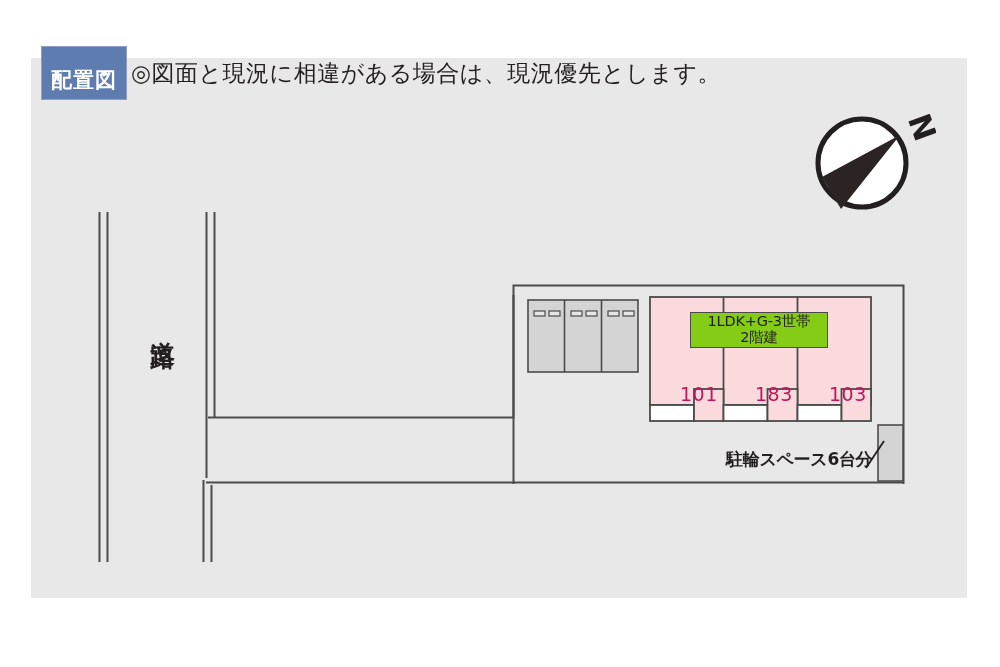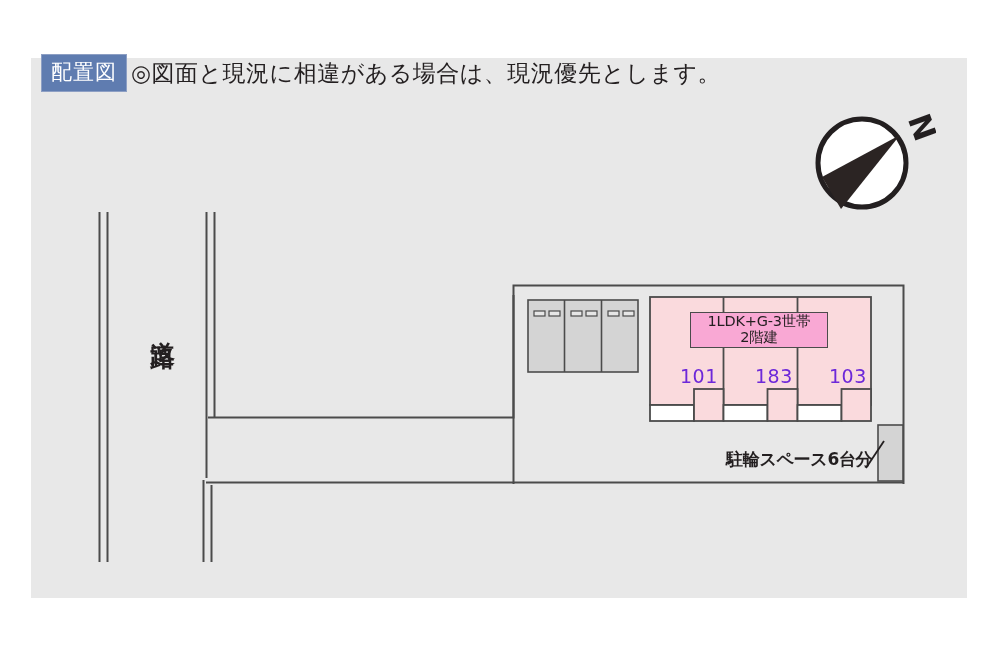--- a/index.html
+++ b/index.html
@@ -39,24 +39,24 @@
     height: 42px;
     display: flex;
     align-items: center;
   }
   #title-badge {
     display: inline-block;
     background: #5f7cb0;
     border: 1px solid #8d9fc4;
     color: #ffffff;
     font-size: 21px;
-    font-weight: normal;
+    font-weight: bold;
     letter-spacing: 1px;
     line-height: 1;
-    padding: 7px 9px 8px 9px;
+    padding: 23px 9px 8px 9px;
     white-space: nowrap;
   }
   #header-note {
     margin-left: 4px;
     font-size: 23px;
     color: #231f20;
     white-space: nowrap;
     letter-spacing: 0.5px;
     font-weight: 500;
   }
@@ -85,32 +85,33 @@
     color: #231f20;
     font-weight: 600;
     line-height: 1.18;
     text-align: center;
     writing-mode: vertical-rl;
     letter-spacing: 3px;
   }
   .unit-num {
     position: absolute;
     font-size: 19px;
-    color: #6d28d9;
+    color: #be185d;
     font-weight: 500;
     letter-spacing: 0.5px;
     line-height: 1;
+    margin-top: 18px;
   }
   #bldg-label {
     position: absolute;
     left: 690px;
     top: 312px;
     width: 138px;
     height: 36px;
-    background: #f9a8d4;
+    background: #84cc16;
     border: 1.4px solid #4b4b4b;
     box-sizing: border-box;
     display: flex;
     flex-direction: column;
     align-items: center;
     justify-content: center;
     line-height: 1.08;
   }
   #bldg-label span {
     font-size: 14.5px;

